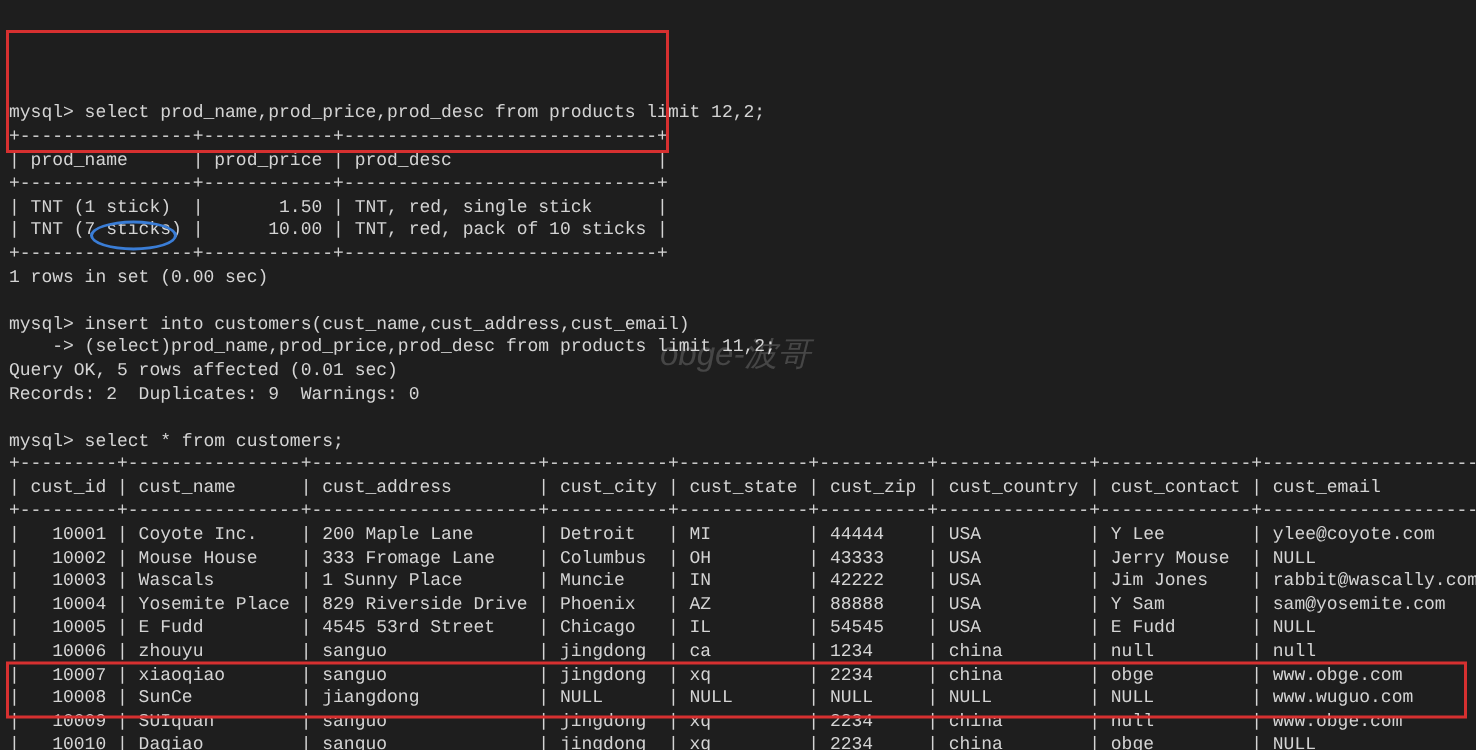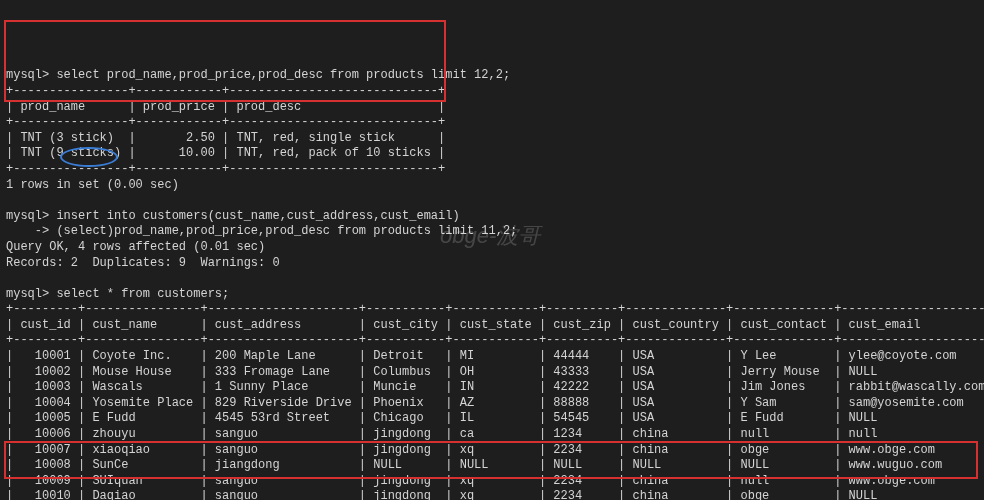--- a/index.html
+++ b/index.html
@@ -34,28 +34,28 @@
 </style>
 </head>
 <body>
 
 
 
 <div><span>mysql&gt; select prod_name,prod_price,prod_desc from products limit 12,2;</span>
 <span>+----------------+------------+-----------------------------+</span>
 <span>| prod_name      | prod_price | prod_desc                   |</span>
 <span>+----------------+------------+-----------------------------+</span>
-<span>| TNT (3 stick)  |       2.50 | TNT, red, single stick      |</span>
-<span>| TNT (9 sticks) |      10.00 | TNT, red, pack of 10 sticks |</span>
+<span>| TNT (1 stick)  |       1.50 | TNT, red, single stick      |</span>
+<span>| TNT (7 sticks) |      10.00 | TNT, red, pack of 10 sticks |</span>
 <span>+----------------+------------+-----------------------------+</span>
 <span>1 rows in set (0.00 sec)</span>
 
 <span>mysql&gt; insert into customers(cust_name,cust_address,cust_email)</span>
 <span>    -&gt; (select)prod_name,prod_price,prod_desc from products limit 11,2;</span>
-<span>Query OK, 4 rows affected (0.01 sec)</span>
+<span>Query OK, 5 rows affected (0.01 sec)</span>
 <span>Records: 2  Duplicates: 9  Warnings: 0</span>
 
 <span>mysql&gt; select * from customers;</span>
 <span>+---------+----------------+---------------------+-----------+------------+----------+--------------+--------------+--------------------------+</span>
 <span>| cust_id | cust_name      | cust_address        | cust_city | cust_state | cust_zip | cust_country | cust_contact | cust_email               |</span>
 <span>+---------+----------------+---------------------+-----------+------------+----------+--------------+--------------+--------------------------+</span>
 <span>|   10001 | Coyote Inc.    | 200 Maple Lane      | Detroit   | MI         | 44444    | USA          | Y Lee        | ylee@coyote.com          |</span>
 <span>|   10002 | Mouse House    | 333 Fromage Lane    | Columbus  | OH         | 43333    | USA          | Jerry Mouse  | NULL                     |</span>
 <span>|   10003 | Wascals        | 1 Sunny Place       | Muncie    | IN         | 42222    | USA          | Jim Jones    | rabbit@wascally.com      |</span>
 <span>|   10004 | Yosemite Place | 829 Riverside Drive | Phoenix   | AZ         | 88888    | USA          | Y Sam        | sam@yosemite.com         |</span>

